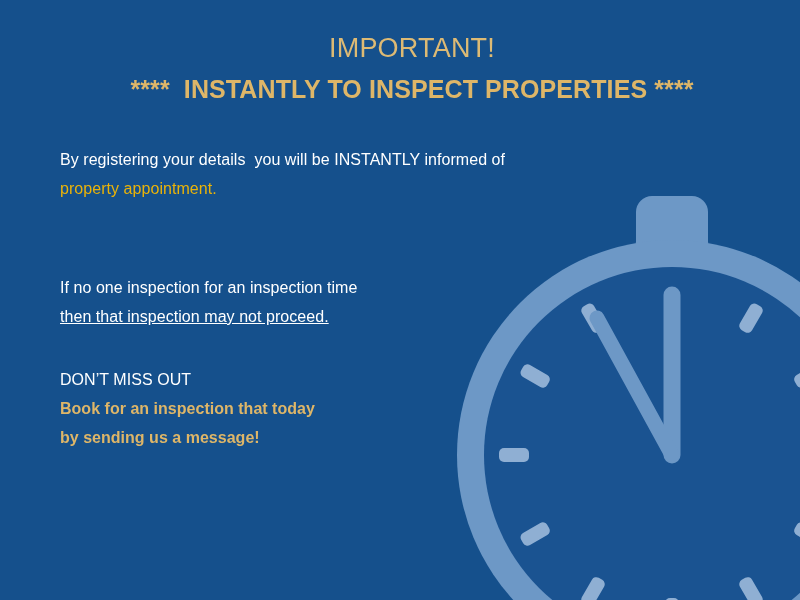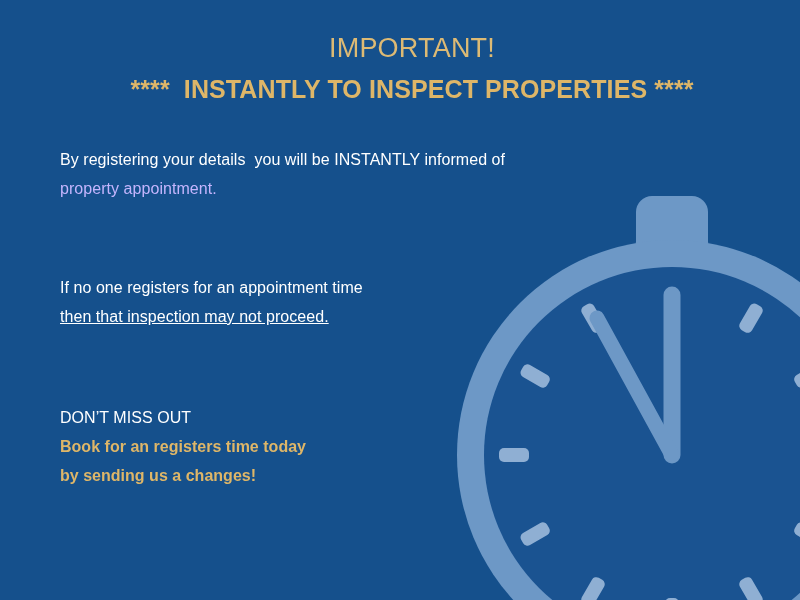--- a/index.html
+++ b/index.html
@@ -64,21 +64,21 @@
   }
 
   
   .body-block {
     position: absolute;
     left: 60px;
     width: 660px;
   }
   #para-1 { top: 145px; }
   #para-2 { top: 273px; }
-  #cta    { top: 365px; margin-top: 38px; }
+  #cta    { top: 365px; }
 
   .body-line {
     font-size: 16px;
     font-weight: 400;
     line-height: 29px;
     letter-spacing: 0.05px;
     white-space: pre;
     margin: 0;
   }
   .body-line.gold-bold {
@@ -171,28 +171,28 @@
 
   <div id="content">
 
     <div class="heading-block">
       <div class="title-1" style="color: rgb(221, 186, 116);">IMPORTANT!</div>
       <div class="title-2" style="color: rgb(222, 182, 104);">****  INSTANTLY TO INSPECT PROPERTIES ****</div>
     </div>
 
     <div class="body-block" id="para-1">
       <div class="body-line" style="color: rgb(255, 255, 255);">By registering your details  you will be INSTANTLY informed of</div>
-      <div class="body-line" style="color: #c4b5fd;">property appointment.</div>
+      <div class="body-line" style="color: #eab308;">property appointment.</div>
     </div>
 
     <div class="body-block" id="para-2">
-      <div class="body-line" style="color: rgb(255, 255, 255);">If no one registers for an appointment time</div>
+      <div class="body-line" style="color: rgb(255, 255, 255);">If no one inspection for an inspection time</div>
       <div class="body-line" style="color: rgb(255, 255, 255); text-decoration: underline;">then that inspection may not proceed.</div>
     </div>
 
     <div class="body-block" id="cta">
       <div class="body-line" style="color: rgb(255, 255, 255);">DON’T MISS OUT</div>
-      <div class="body-line gold-bold" style="color: rgb(222, 182, 104);">Book for an registers time today</div>
-      <div class="body-line gold-bold" style="color: rgb(222, 182, 104);">by sending us a changes!</div>
+      <div class="body-line gold-bold" style="color: rgb(222, 182, 104);">Book for an inspection that today</div>
+      <div class="body-line gold-bold" style="color: rgb(222, 182, 104);">by sending us a message!</div>
     </div>
 
   </div>
 </div>
 
 </body></html>

